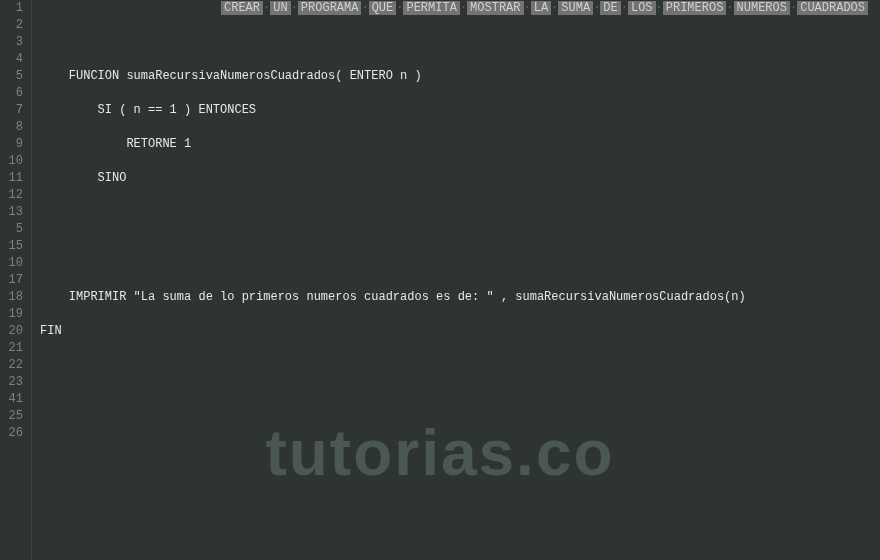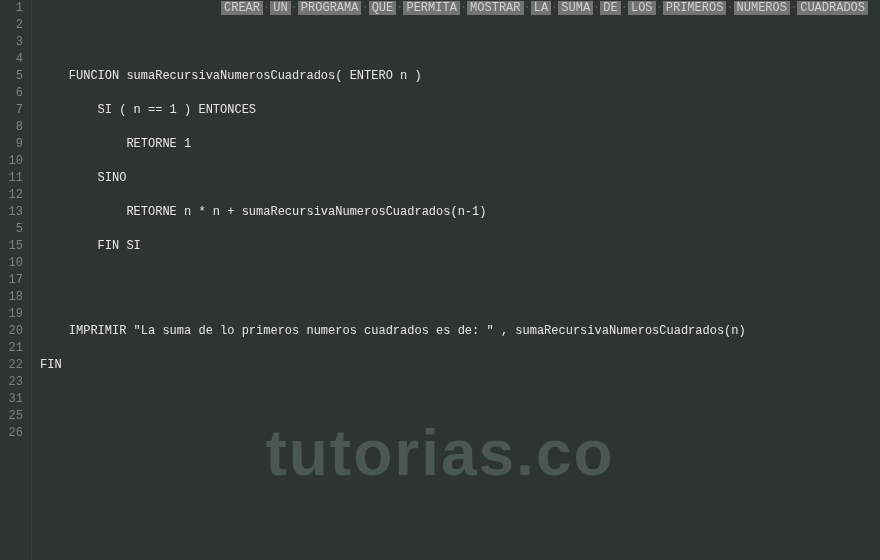--- a/index.html
+++ b/index.html
@@ -96,40 +96,38 @@
       <div class="line">5</div>
       <div class="line">15</div>
       <div class="line">10</div>
       <div class="line">17</div>
       <div class="line">18</div>
       <div class="line">19</div>
       <div class="line">20</div>
       <div class="line">21</div>
       <div class="line">22</div>
       <div class="line">23</div>
-      <div class="line">31</div>
+      <div class="line">41</div>
       <div class="line">25</div>
       <div class="line">26</div>
     </div>
   <div class="code-area" id="code">
       <div class="code-line"><span class="header-text"><span class="header-box">CREAR</span><span class="dot-space">·</span><span class="header-box">UN</span><span class="dot-space">·</span><span class="header-box">PROGRAMA</span><span class="dot-space">·</span><span class="header-box">QUE</span><span class="dot-space">·</span><span class="header-box">PERMITA</span><span class="dot-space">·</span><span class="header-box">MOSTRAR</span><span class="dot-space">·</span><span class="header-box">LA</span><span class="dot-space">·</span><span class="header-box">SUMA</span><span class="dot-space">·</span><span class="header-box">DE</span><span class="dot-space">·</span><span class="header-box">LOS</span><span class="dot-space">·</span><span class="header-box">PRIMEROS</span><span class="dot-space">·</span><span class="header-box">NUMEROS</span><span class="dot-space">·</span><span class="header-box">CUADRADOS</span></span></div>
       <div class="code-line"></div>
       <div class="code-line"></div>
       <div class="code-line"></div>
       <div class="code-line">    FUNCION sumaRecursivaNumerosCuadrados( ENTERO n )</div>
       <div class="code-line"></div>
       <div class="code-line">        SI ( n == 1 ) ENTONCES</div>
       <div class="code-line"></div>
       <div class="code-line">            RETORNE 1</div>
       <div class="code-line"></div>
       <div class="code-line">        SINO</div>
       <div class="code-line"></div>
-      <div class="code-line">            RETORNE n * n + sumaRecursivaNumerosCuadrados(n-1)</div>
       <div class="code-line"></div>
-      <div class="code-line">        FIN SI</div>
       <div class="code-line"></div>
       <div class="code-line"></div>
       <div class="code-line"></div>
       <div class="code-line"></div>
       <div class="code-line">    IMPRIMIR "La suma de lo primeros numeros cuadrados es de: " , sumaRecursivaNumerosCuadrados(n)</div>
       <div class="code-line"></div>
       <div class="code-line">FIN</div>
     </div>
   <div class="watermark">tutorias.co</div>
 </div>

